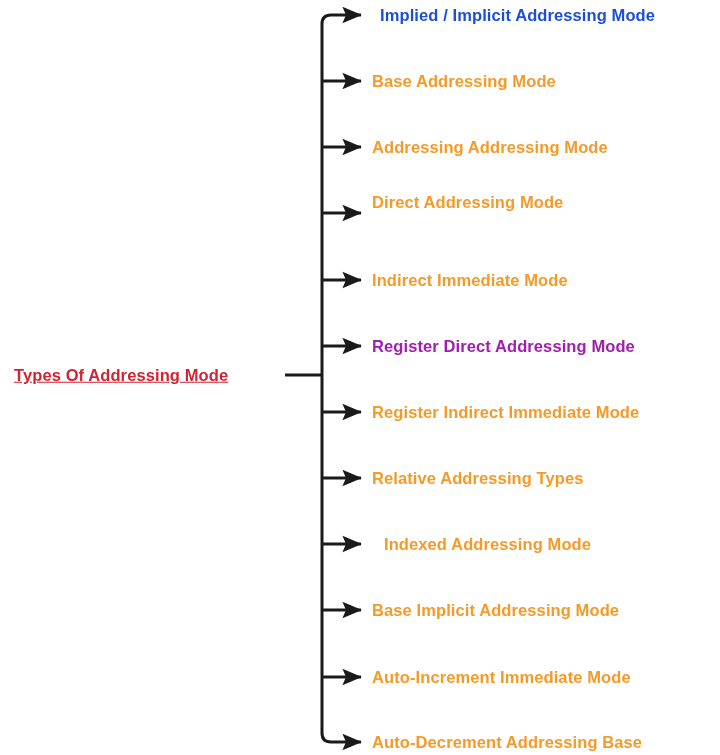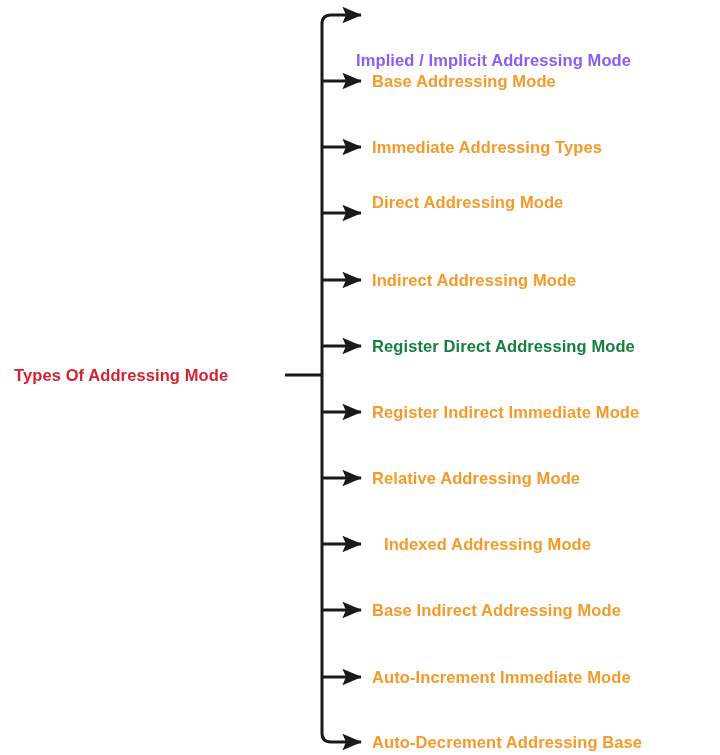--- a/index.html
+++ b/index.html
@@ -31,20 +31,21 @@
     white-space: nowrap;
     font-family: "Liberation Sans", sans-serif;
     font-weight: bold;
     font-size: 16.5px;
     letter-spacing: 0.1px;
     line-height: 1;
   }
   .root-label {
     color: #d42232;
     transform: translateY(-50%);
+    text-decoration: underline;
   }
   .branch-label {
     color: #f59a28;
     transform: translateY(-50%);
   }
 </style>
 </head>
 <body>
 
 <div id="diagram-root">
@@ -67,28 +68,28 @@
         <line x1="322" y1="412" x2="361" y2="412" marker-end="url(#arrowhead)"></line>
         <line x1="322" y1="478" x2="361" y2="478" marker-end="url(#arrowhead)"></line>
         <line x1="322" y1="544" x2="361" y2="544" marker-end="url(#arrowhead)"></line>
         <line x1="322" y1="610" x2="361" y2="610" marker-end="url(#arrowhead)"></line>
         <line x1="322" y1="677" x2="361" y2="677" marker-end="url(#arrowhead)"></line>
         <line x1="331" y1="742" x2="361" y2="742" marker-end="url(#arrowhead)"></line>
       </g>
   </svg>
 
   <div id="labels-layer">
-      <div class="node-label branch-label" style="left: 356px; top: 15px; color: #8b5cf6; margin-top: 45px;">Implied / Implicit Addressing Mode</div>
+      <div class="node-label branch-label" style="left: 380px; top: 15px; color: #1d4ed8;">Implied / Implicit Addressing Mode</div>
       <div class="node-label branch-label" style="left: 372px; top: 81px; color: rgb(245, 154, 40);">Base Addressing Mode</div>
-      <div class="node-label branch-label" style="left: 372px; top: 147px; color: rgb(245, 154, 40);">Immediate Addressing Types</div>
+      <div class="node-label branch-label" style="left: 372px; top: 147px; color: rgb(245, 154, 40);">Addressing Addressing Mode</div>
       <div class="node-label branch-label" style="left: 372px; top: 202px; color: rgb(245, 154, 40);">Direct Addressing Mode</div>
-      <div class="node-label branch-label" style="left: 372px; top: 280px; color: rgb(245, 154, 40);">Indirect Addressing Mode</div>
-      <div class="node-label branch-label" style="left: 372px; top: 346px; color: #15803d;">Register Direct Addressing Mode</div>
+      <div class="node-label branch-label" style="left: 372px; top: 280px; color: rgb(245, 154, 40);">Indirect Immediate Mode</div>
+      <div class="node-label branch-label" style="left: 372px; top: 346px; color: #a21caf;">Register Direct Addressing Mode</div>
       <div class="node-label branch-label" style="left: 372px; top: 412px; color: rgb(245, 154, 40);">Register Indirect Immediate Mode</div>
-      <div class="node-label branch-label" style="left: 372px; top: 478px; color: rgb(245, 154, 40);">Relative Addressing Mode</div>
+      <div class="node-label branch-label" style="left: 372px; top: 478px; color: rgb(245, 154, 40);">Relative Addressing Types</div>
       <div class="node-label branch-label" style="left: 384px; top: 544px; color: rgb(245, 154, 40);">Indexed Addressing Mode</div>
-      <div class="node-label branch-label" style="left: 372px; top: 610px; color: rgb(245, 154, 40);">Base Indirect Addressing Mode</div>
+      <div class="node-label branch-label" style="left: 372px; top: 610px; color: rgb(245, 154, 40);">Base Implicit Addressing Mode</div>
       <div class="node-label branch-label" style="left: 372px; top: 677px; color: rgb(245, 154, 40);">Auto-Increment Immediate Mode</div>
       <div class="node-label branch-label" style="left: 372px; top: 742px; color: rgb(245, 154, 40);">Auto-Decrement Addressing Base</div>
       <div class="node-label root-label" style="left: 14px; top: 375px; color: rgb(212, 34, 50);">Types Of Addressing Mode</div>
     </div>
 
 </div>
 
 </body></html>

